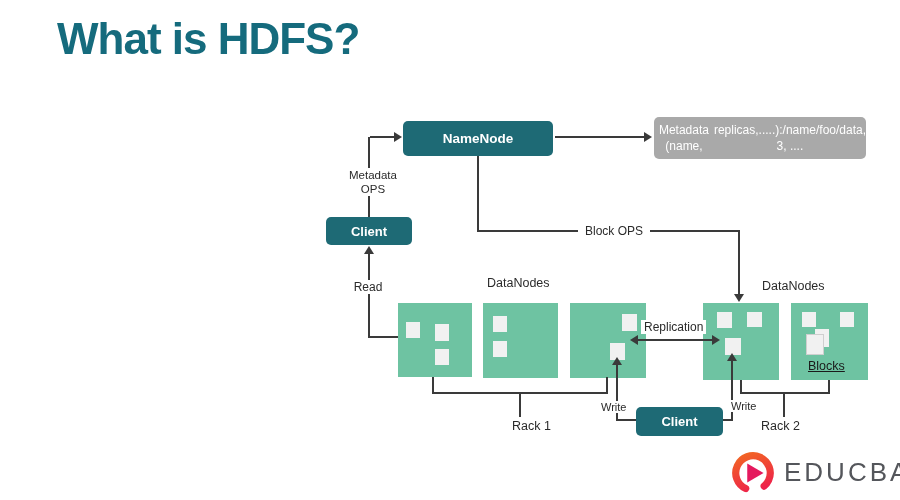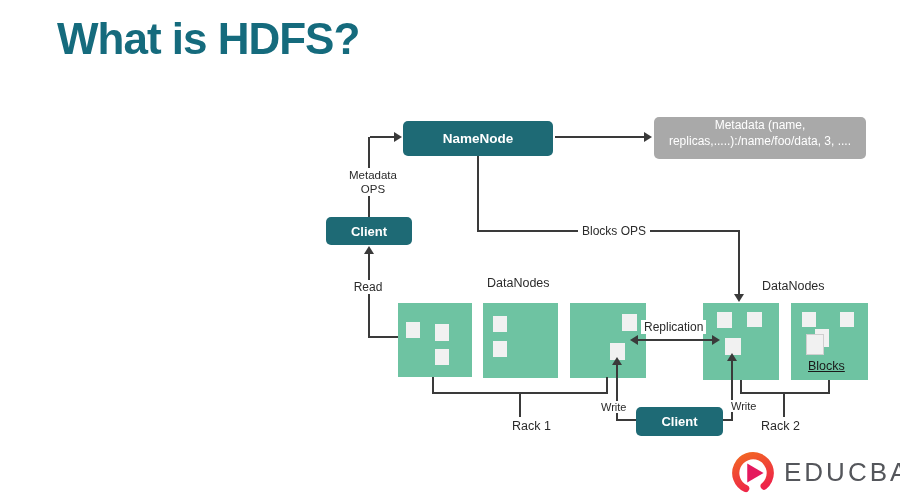--- a/index.html
+++ b/index.html
@@ -4,21 +4,21 @@
 <style>
   html,body{margin:0;padding:0;background:#fff;}
   #stage{position:relative;width:900px;height:500px;background:#fff;overflow:hidden;
          font-family:"Liberation Sans","DejaVu Sans",sans-serif;}
   .title{position:absolute;left:57px;top:14px;font-size:44px;font-weight:bold;
          letter-spacing:-1px;color:#156b7d;}
   .box-teal{position:absolute;background:#1e6a75;color:#fff;border-radius:5px;
             display:flex;align-items:center;justify-content:center;
             font-weight:bold;z-index:3;}
   .box-gray{position:absolute;background:#a9a9a9;color:#fff;border-radius:5px;
-            display:flex;flex-direction:column;align-items:center;
+            display:flex;flex-direction:row;align-items:center;
             font-size:12px;line-height:16px;text-align:center;z-index:3;}
   .line{position:absolute;background:#3a3a3a;z-index:1;}
   .lbl{position:absolute;color:#2b2b2b;font-size:12px;white-space:nowrap;z-index:2;}
   .onln{background:#fff;padding:0 3px;text-align:center;}
   .green-sq{position:absolute;background:#6ec3a2;z-index:1;}
   .blk{position:absolute;background:#f1f1f1;z-index:2;}
   .ah{position:absolute;width:0;height:0;z-index:2;}
   .ah-right{border-top:5px solid transparent;border-bottom:5px solid transparent;border-left:8px solid #3a3a3a;}
   .ah-left{border-top:5px solid transparent;border-bottom:5px solid transparent;border-right:8px solid #3a3a3a;}
   .ah-up{border-left:5px solid transparent;border-right:5px solid transparent;border-bottom:8px solid #3a3a3a;}
@@ -53,21 +53,21 @@
 
   <div class="line" style="left:555px;top:136px;width:89px;height:2px;"></div>
   <div class="ah ah-right" style="left:644px;top:132px;"></div>
   <div class="box-gray" style="left:654px;top:117px;width:212px;height:42px;">
     <div>Metadata (name,</div>
     <div>replicas,.....):/name/foo/data, 3, ....</div>
   </div>
 
   <div class="line" style="left:477px;top:156px;width:2px;height:76px;"></div>
   <div class="line" style="left:477px;top:230px;width:263px;height:2px;"></div>
-  <div class="lbl onln" style="left:578px;top:224px;width:66px;">Blocks OPS</div>
+  <div class="lbl onln" style="left:578px;top:224px;width:66px;">Block OPS</div>
   <div class="line" style="left:738px;top:230px;width:2px;height:64px;"></div>
   <div class="ah ah-down" style="left:734px;top:294px;"></div>
 
   <div class="box-teal" style="left:326px;top:217px;width:86px;height:28px;font-size:13px;">
     <span>Client</span>
   </div>
 
   <div class="ah ah-up" style="left:364px;top:246px;"></div>
   <div class="line" style="left:368px;top:252px;width:2px;height:86px;"></div>
   <div class="lbl onln" style="left:344px;top:280px;width:42px;">Read</div>

